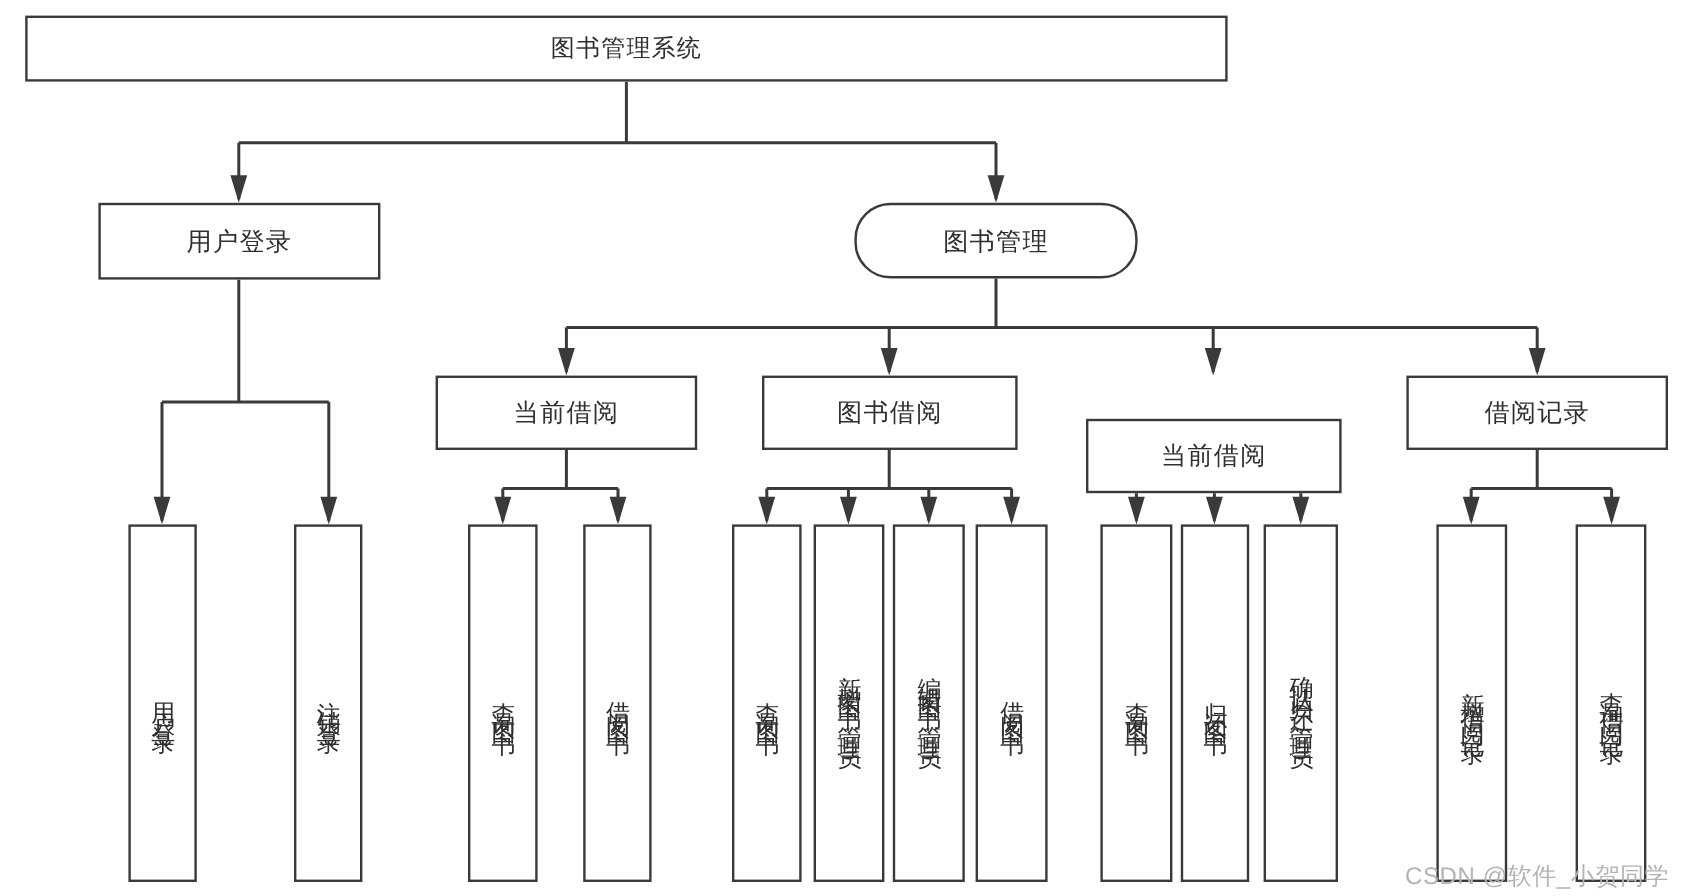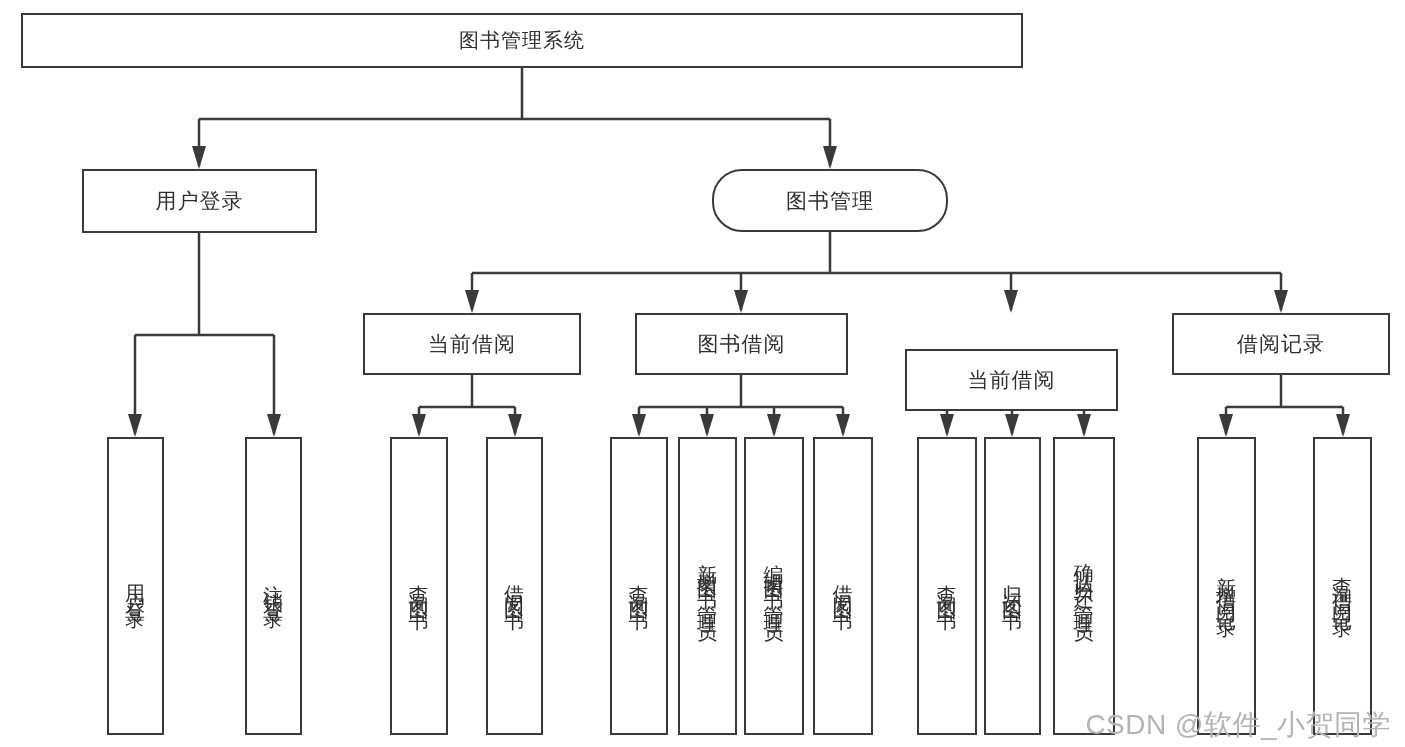--- a/index.html
+++ b/index.html
@@ -47,21 +47,21 @@
     text-orientation: mixed;
     font-size: 20px;
     letter-spacing: 0.42em;
     line-height: 1.1;
   }
   .watermark {
     position: absolute;
     right: 14px;
     bottom: 3px;
     z-index: 5;
-    font-size: 28px;
+    font-size: 20px;
     color: var(--watermark);
     letter-spacing: 0.5px;
     white-space: nowrap;
   }
 </style>
 </head>
 <body>
 
 <div class="canvas">
 

